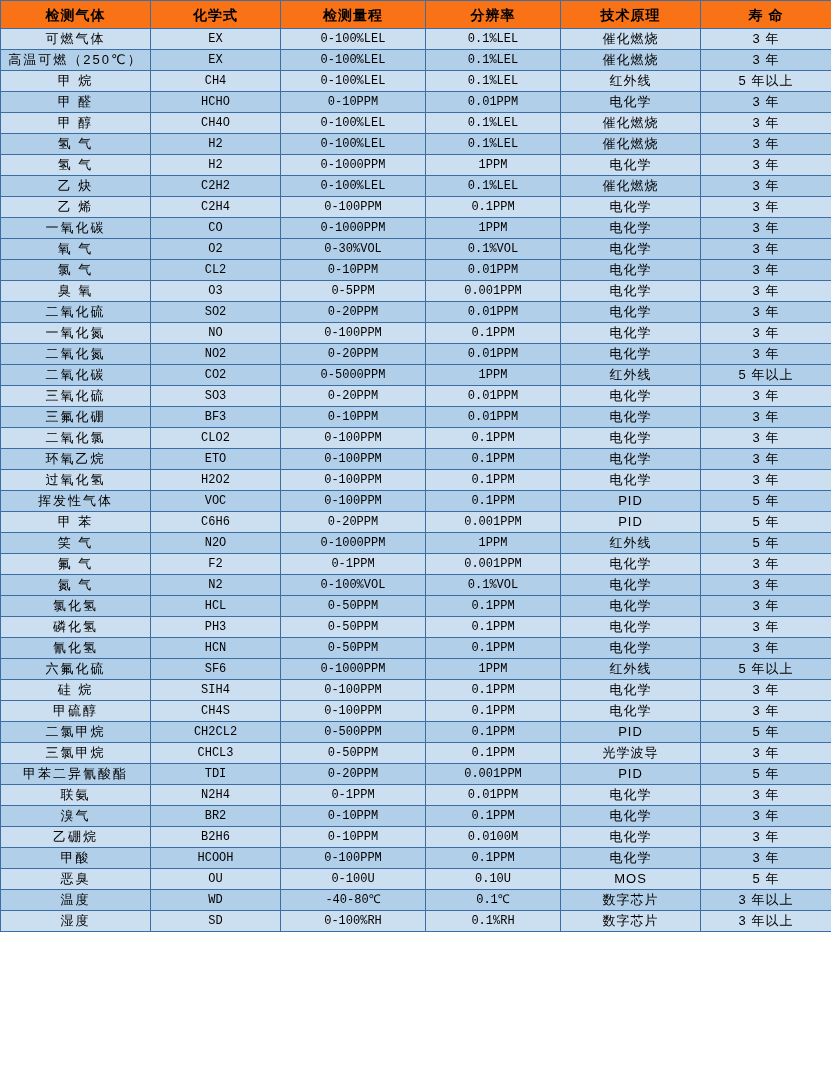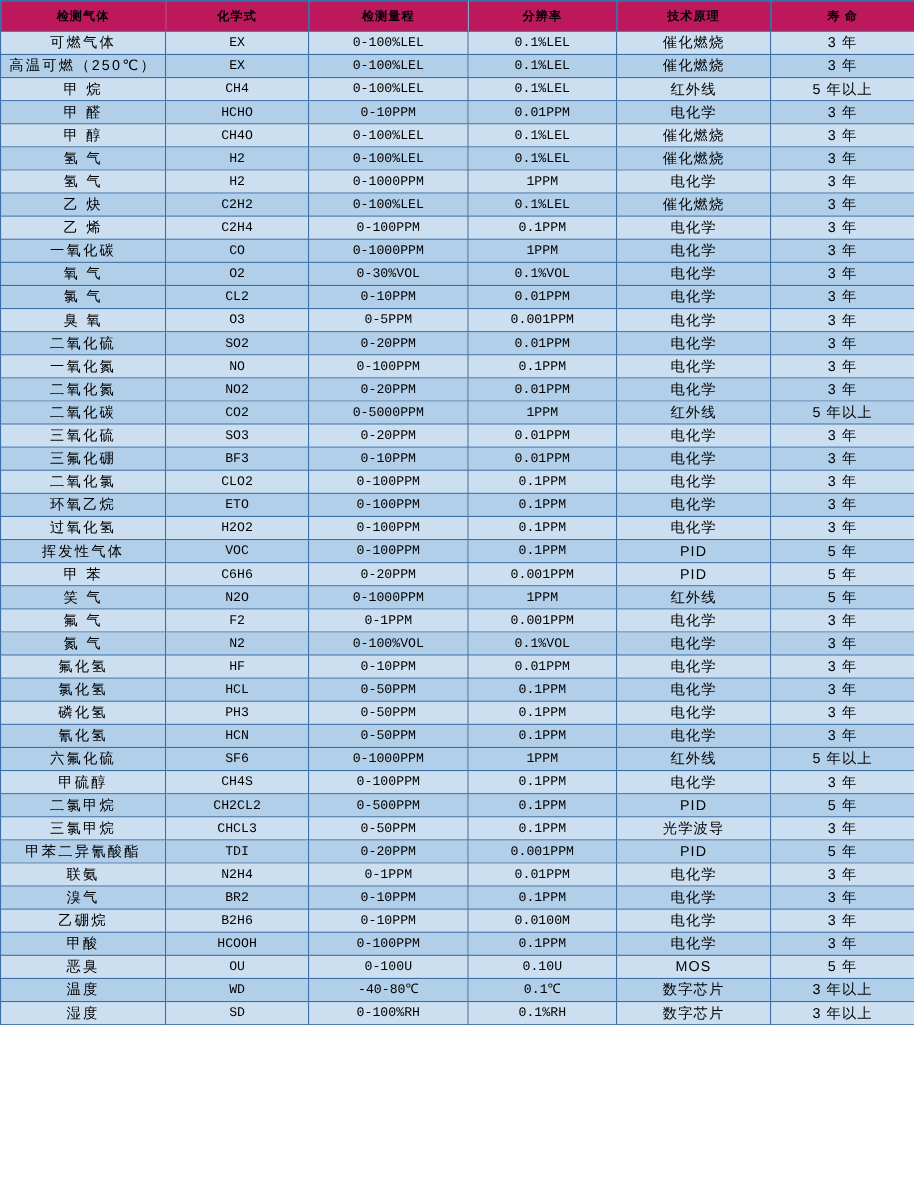--- a/index.html
+++ b/index.html
@@ -30,23 +30,23 @@
     vertical-align: middle;
     color: #000000;
     font-size: 13px;
     line-height: 14px;
     padding: 0;
     height: 20px;
     white-space: nowrap;
     overflow: hidden;
   }
   #gas-table thead th {
-    background: #be185d;
+    background: #f97316;
     font-weight: bold;
-    font-size: 11px;
+    font-size: 14px;
     height: 27px;
     letter-spacing: 1px;
   }
   #gas-table tbody tr.odd td {
     background: #ccdff1;
   }
   #gas-table tbody tr.even td {
     background: #b2cfe9;
   }
   #gas-table td.col-name {
@@ -296,28 +296,20 @@
         <td class="col-life">3 年</td>
       </tr>
       <tr class="even">
         <td class="col-name">氮 气</td>
         <td class="col-formula">N2</td>
         <td class="col-range">0-100%VOL</td>
         <td class="col-resolution">0.1%VOL</td>
         <td class="col-principle">电化学</td>
         <td class="col-life">3 年</td>
       </tr>
-      <tr class="odd">
-        <td class="col-name">氟化氢</td>
-        <td class="col-formula">HF</td>
-        <td class="col-range">0-10PPM</td>
-        <td class="col-resolution">0.01PPM</td>
-        <td class="col-principle">电化学</td>
-        <td class="col-life">3 年</td>
-      </tr>
       <tr class="even">
         <td class="col-name">氯化氢</td>
         <td class="col-formula">HCL</td>
         <td class="col-range">0-50PPM</td>
         <td class="col-resolution">0.1PPM</td>
         <td class="col-principle">电化学</td>
         <td class="col-life">3 年</td>
       </tr>
       <tr class="odd">
         <td class="col-name">磷化氢</td>
@@ -337,20 +329,28 @@
       </tr>
       <tr class="even">
         <td class="col-name">六氟化硫</td>
         <td class="col-formula">SF6</td>
         <td class="col-range">0-1000PPM</td>
         <td class="col-resolution">1PPM</td>
         <td class="col-principle">红外线</td>
         <td class="col-life">5 年以上</td>
       </tr>
       <tr class="odd">
+        <td class="col-name">硅 烷</td>
+        <td class="col-formula">SIH4</td>
+        <td class="col-range">0-100PPM</td>
+        <td class="col-resolution">0.1PPM</td>
+        <td class="col-principle">电化学</td>
+        <td class="col-life">3 年</td>
+      </tr>
+      <tr class="odd">
         <td class="col-name">甲硫醇</td>
         <td class="col-formula">CH4S</td>
         <td class="col-range">0-100PPM</td>
         <td class="col-resolution">0.1PPM</td>
         <td class="col-principle">电化学</td>
         <td class="col-life">3 年</td>
       </tr>
       <tr class="even">
         <td class="col-name">二氯甲烷</td>
         <td class="col-formula">CH2CL2</td>

